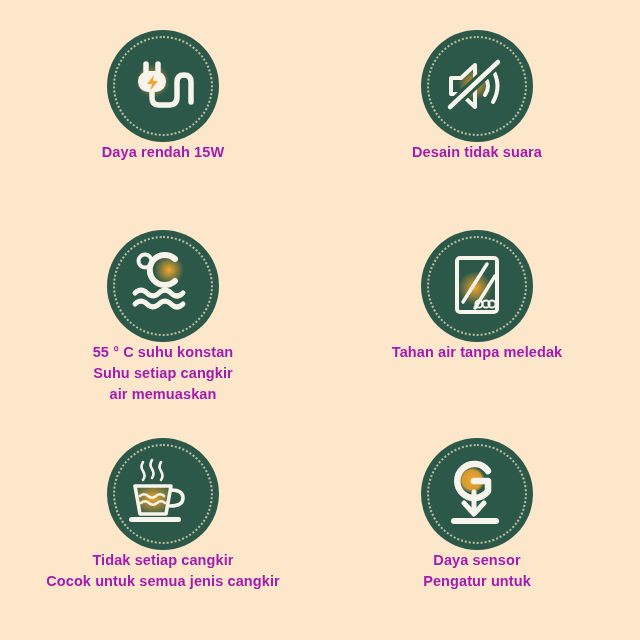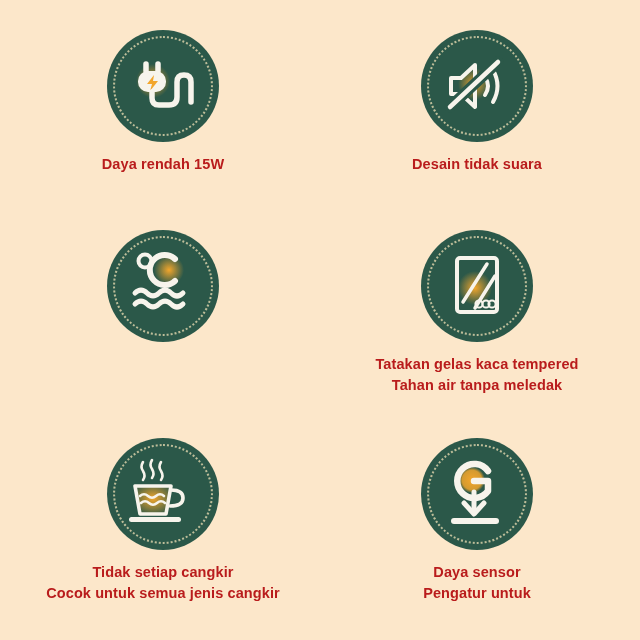--- a/index.html
+++ b/index.html
@@ -55,23 +55,23 @@
     box-sizing: border-box;
   }
 
   .badge svg {
     position: relative;
     z-index: 2;
     display: block;
   }
 
   .caption {
-    margin-top: 12px;
+    margin-top: 0;
     text-align: center;
-    color: #b91c1c;
+    color: #a21caf;
     font-size: 14.5px;
     font-weight: bold;
     line-height: 1.45;
     letter-spacing: 0.1px;
     white-space: nowrap;
   }
   .caption .line { display: block; }
 
   
   .row1 .badge { margin-top: 12px; }
@@ -138,20 +138,25 @@
             <stop offset="100%" stop-color="#f2a62c" stop-opacity="0"></stop>
           </radialGradient>
         </defs>
         <circle cx="42" cy="20" r="15" fill="url(#glow3)"></circle>
         <circle cx="18" cy="11" r="6.5" stroke="#f7f4ec" stroke-width="4" fill="none"></circle>
         <path d="M48 9 A15 15 0 1 0 48 31" stroke="#f7f4ec" stroke-width="6" fill="none" stroke-linecap="round"></path>
         <path d="M8 43 q6 -6 12 0 t12 0 t12 0 t12 0" stroke="#f7f4ec" stroke-width="5" fill="none" stroke-linecap="round"></path>
         <path d="M8 54 q6 -6 12 0 t12 0 t12 0 t12 0" stroke="#f7f4ec" stroke-width="5" fill="none" stroke-linecap="round"></path>
       </svg>
     </div>
+    <div class="caption">
+      <span class="line">55 ° C suhu konstan</span>
+      <span class="line">Suhu setiap cangkir</span>
+      <span class="line">air memuaskan</span>
+    </div>
   </div>
 
   <div class="feature-cell row2">
     <div class="badge">
       <span class="dotring"></span>
       <svg width="72" height="72" viewBox="0 0 72 72">
         <defs>
           <radialGradient id="glow4" cx="50%" cy="50%" r="50%">
             <stop offset="0%" stop-color="#f2a62c" stop-opacity="1"></stop>
             <stop offset="100%" stop-color="#f2a62c" stop-opacity="0"></stop>
@@ -160,21 +165,20 @@
         <circle cx="34" cy="38" r="17" fill="url(#glow4)"></circle>
         <rect x="16" y="8" width="40" height="54" rx="3" stroke="#f7f4ec" stroke-width="4" fill="none"></rect>
         <path d="M22 52 L46 14" stroke="#f7f4ec" stroke-width="3.5" stroke-linecap="round"></path>
         <path d="M34 58 L54 26" stroke="#f7f4ec" stroke-width="3.5" stroke-linecap="round"></path>
         <circle cx="38" cy="54" r="3.6" stroke="#f7f4ec" stroke-width="2" fill="none"></circle>
         <circle cx="45" cy="54" r="3.6" stroke="#f7f4ec" stroke-width="2" fill="none"></circle>
         <circle cx="51" cy="54" r="3.6" stroke="#f7f4ec" stroke-width="2" fill="none"></circle>
       </svg>
     </div>
     <div class="caption">
-      <span class="line">Tatakan gelas kaca tempered</span>
       <span class="line">Tahan air tanpa meledak</span>
     </div>
   </div>
 
   <div class="feature-cell row3">
     <div class="badge">
       <span class="dotring"></span>
       <svg width="72" height="72" viewBox="0 0 72 72">
         <defs>
           <radialGradient id="glow5" cx="50%" cy="45%" r="55%">

